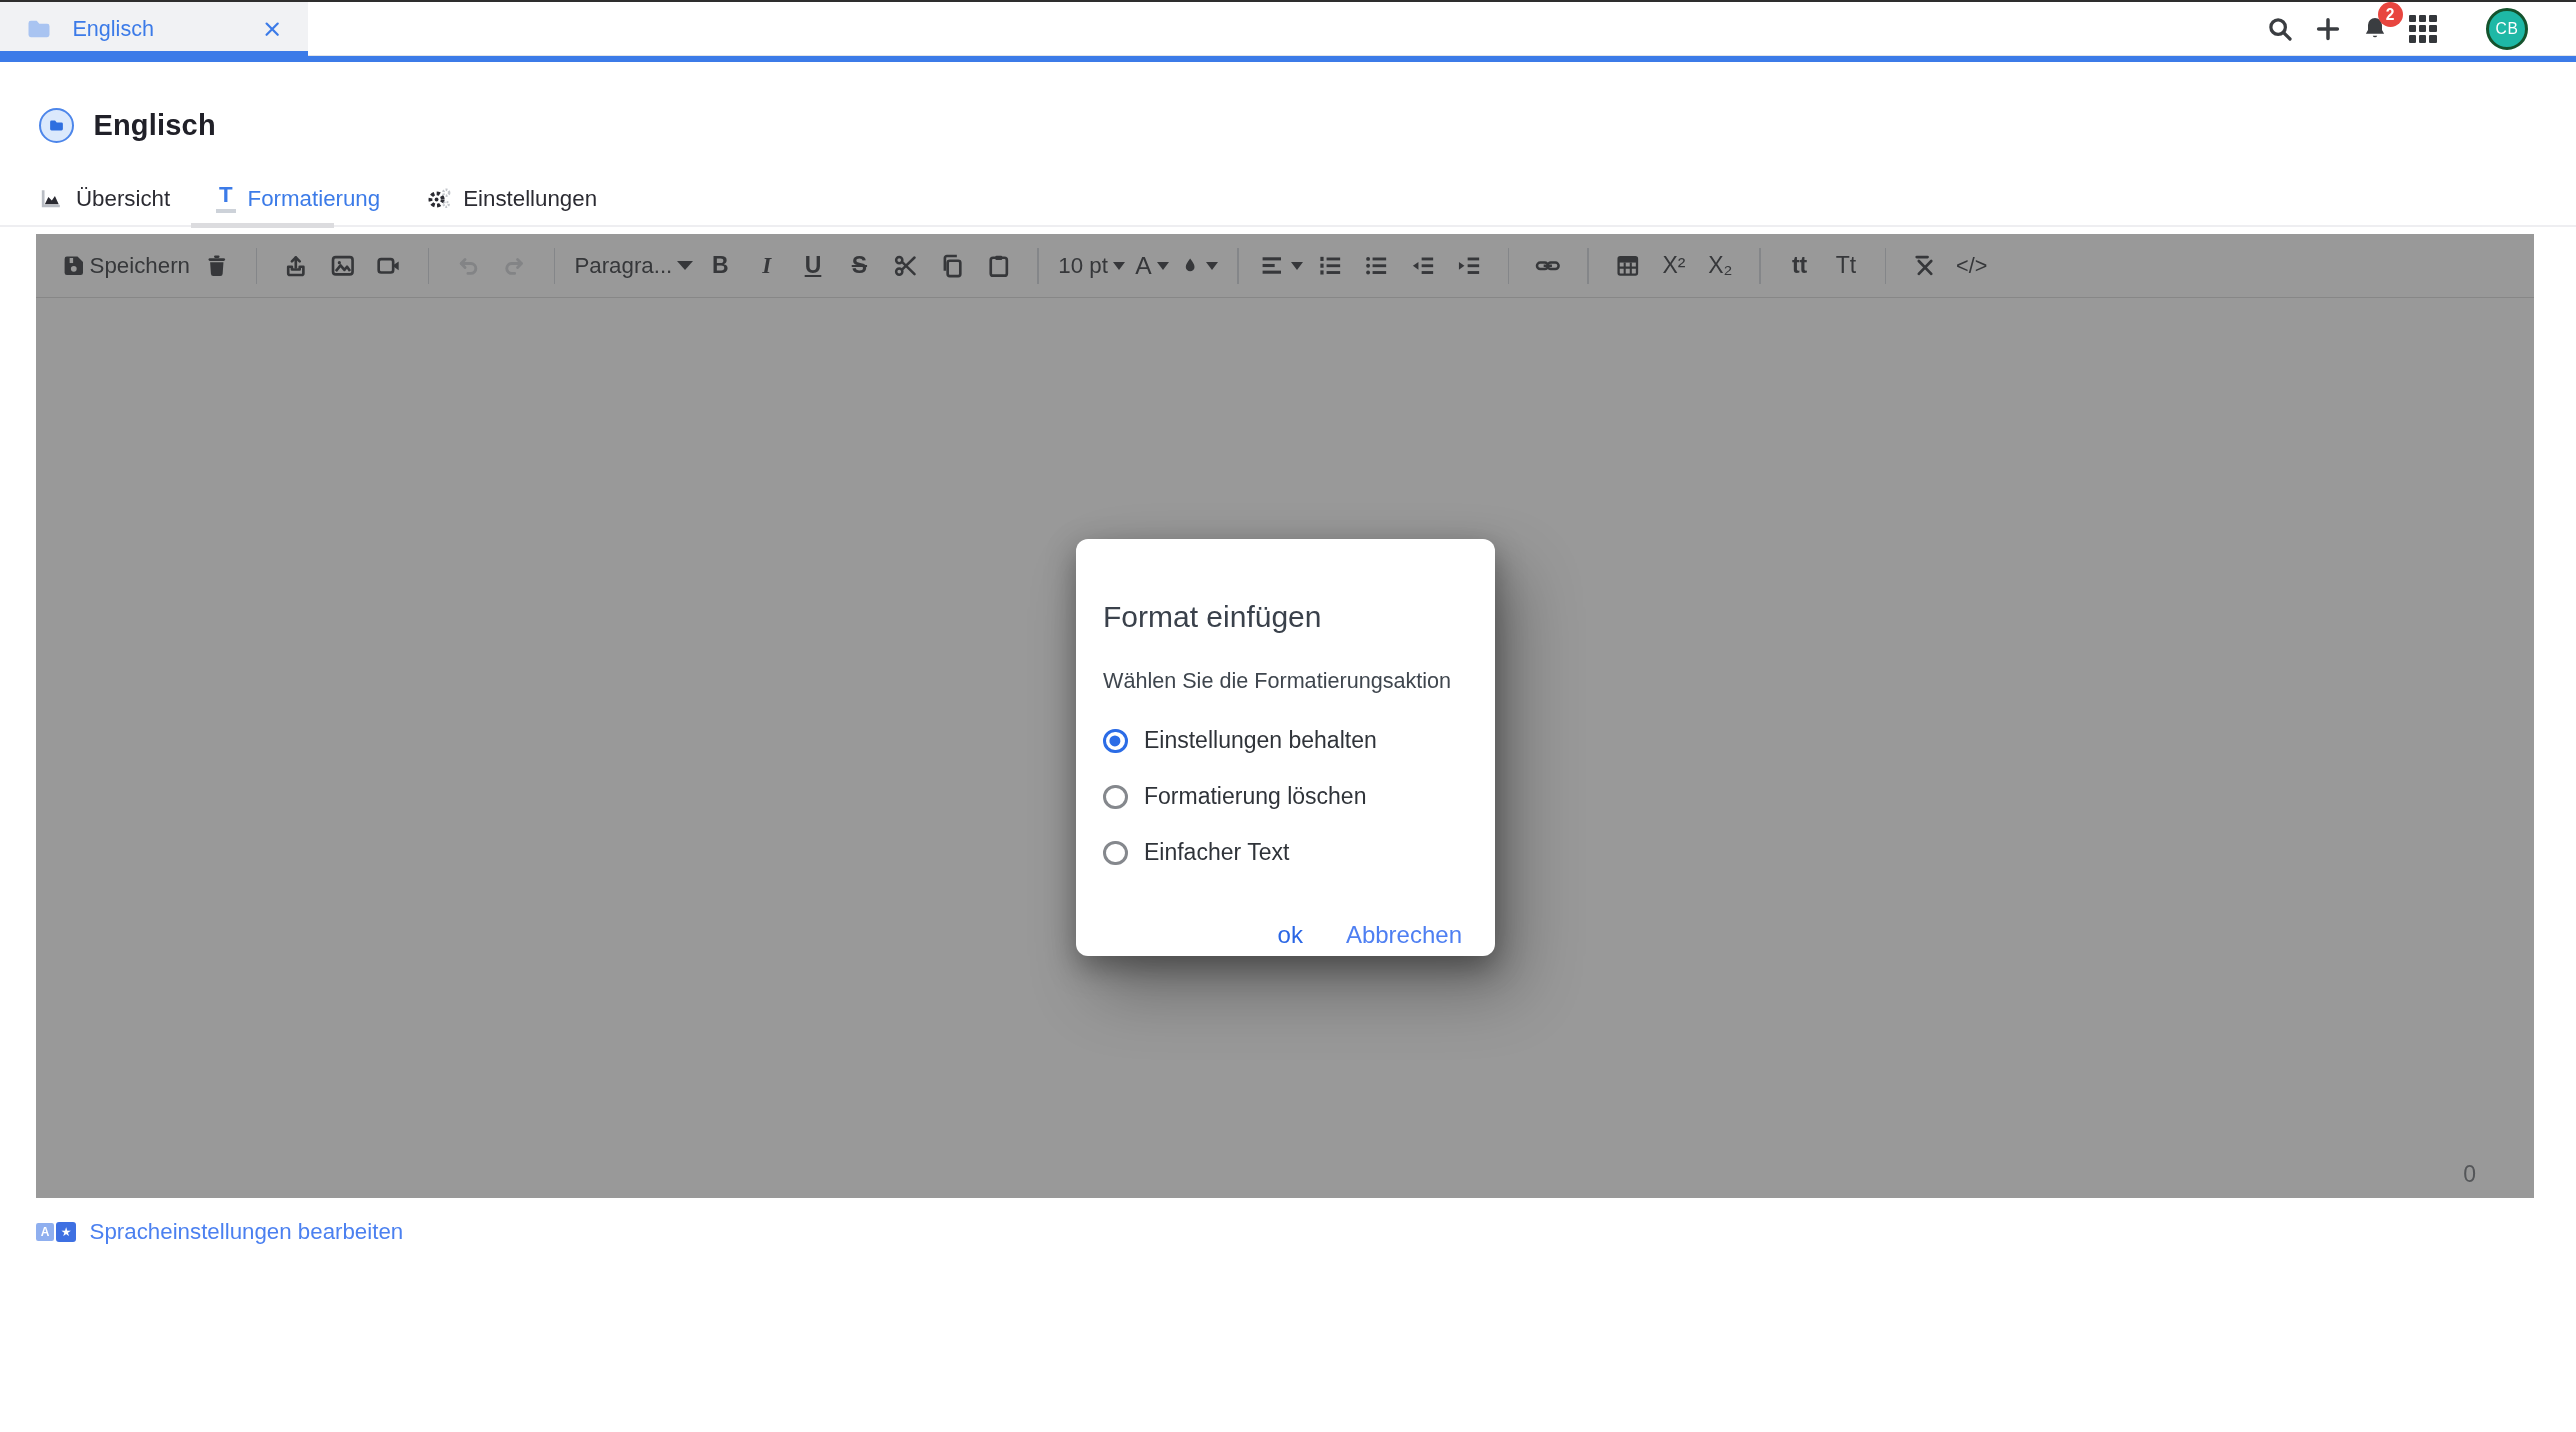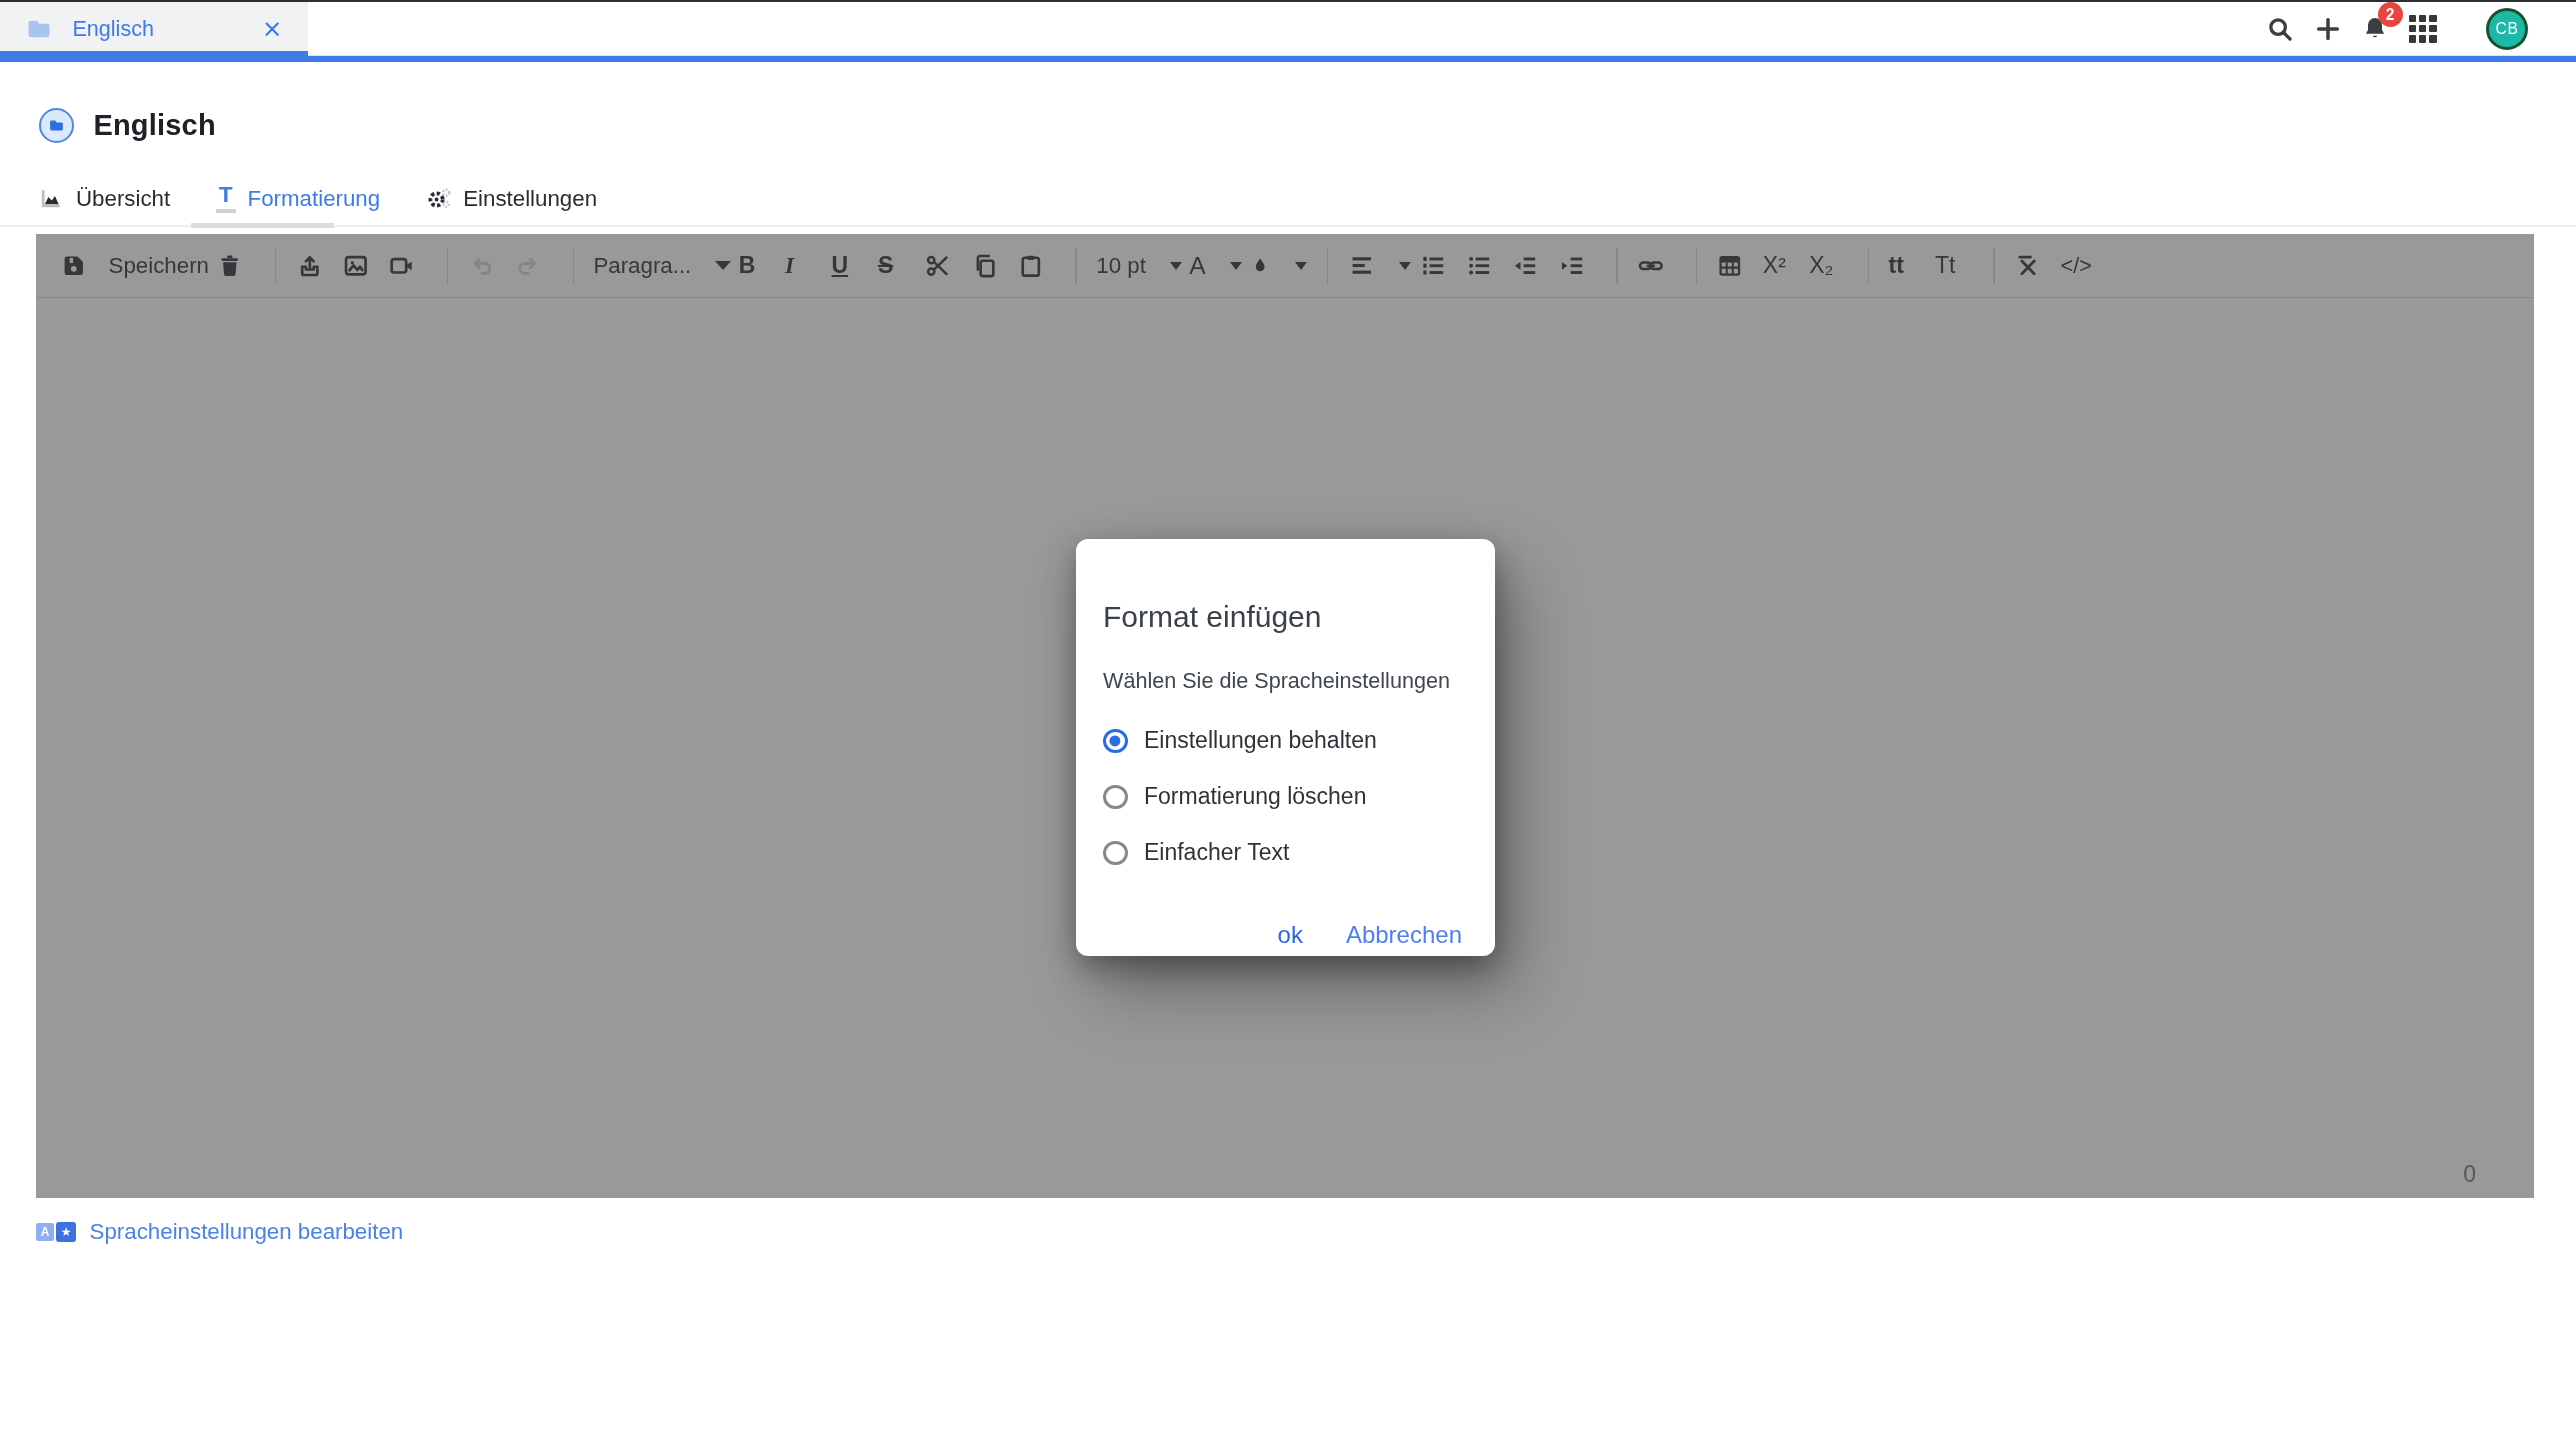--- a/index.html
+++ b/index.html
@@ -47,21 +47,21 @@
   .active-tab-underline { position:absolute; left:191px; top:-2.2px; width:143px; height:5.2px; background:#dcdcdf; }
 
   .lang-row { display:flex; gap:12.7px; padding-left:39px; margin-top:24.6px; }
   .lang-btn { height:42px; padding:0 22.3px; border-radius:6.7px; font-size:21.6px; display:flex; align-items:center; cursor:pointer; }
   .lang-btn.active { border:1.5px solid var(--accent); color:var(--accent); background:#f3f8ff; }
   .lang-btn.inactive { background:#f1f1f2; color:#2c2c2e; }
 
   
   .editor { margin:7.4px 42px 0 36px; height:964px; position:relative; }
   .editor-toolbar { height:64px; background:#fff; border-bottom:1.5px solid #e2e2e2; display:flex; align-items:center; padding:0 24px; gap:7.4px; }
-  .tb-btn { min-width:39px; height:43px; display:flex; align-items:center; gap:21px; color:#5a5d61; cursor:pointer; flex:none; }
+  .tb-btn { min-width:39px; height:43px; display:flex; align-items:center; justify-content:center; gap:2px; color:#5a5d61; cursor:pointer; flex:none; }
   .tb-btn svg { width:27.6px; height:27.6px; }
   .tb-label { font-size:22.3px; color:#5a5d61; white-space:nowrap; }
   .tb-letter { font-size:23px; font-weight:bold; line-height:1; }
   .tb-letter.it { font-style:italic; font-family:"Liberation Serif",serif; }
   .tb-letter.un { text-decoration:underline; }
   .tb-letter.st { text-decoration:line-through; }
   .tb-btn.disabled { color:#dadcdf; }
   .sep { width:1.5px; height:36px; background:#dde0e4; margin:0 12px; flex:none; }
   .caret { width:0; height:0; border-left:8.2px solid transparent; border-right:8.2px solid transparent; border-top:9.7px solid currentColor; margin-left:3px; }
   .caret.sm { border-left-width:6.7px; border-right-width:6.7px; border-top-width:8.2px; }
@@ -387,21 +387,21 @@
     <span class="translate-icon">
       <span class="ti-front">A</span>
       <span class="ti-back">★</span>
     </span>
     <span class="footer-text">Spracheinstellungen bearbeiten</span>
   </div>
 </main>
 
 <div class="modal">
   <h2 class="modal-title">Format einfügen</h2>
-  <p class="modal-subtitle">Wählen Sie die Spracheinstellungen</p>
+  <p class="modal-subtitle">Wählen Sie die Formatierungsaktion</p>
   <div class="options">
     <div class="option selected">
       <span class="radio"></span>
       <span class="option-label">Einstellungen behalten</span>
     </div>
     <div class="option">
       <span class="radio"></span>
       <span class="option-label">Formatierung löschen</span>
     </div>
     <div class="option">

